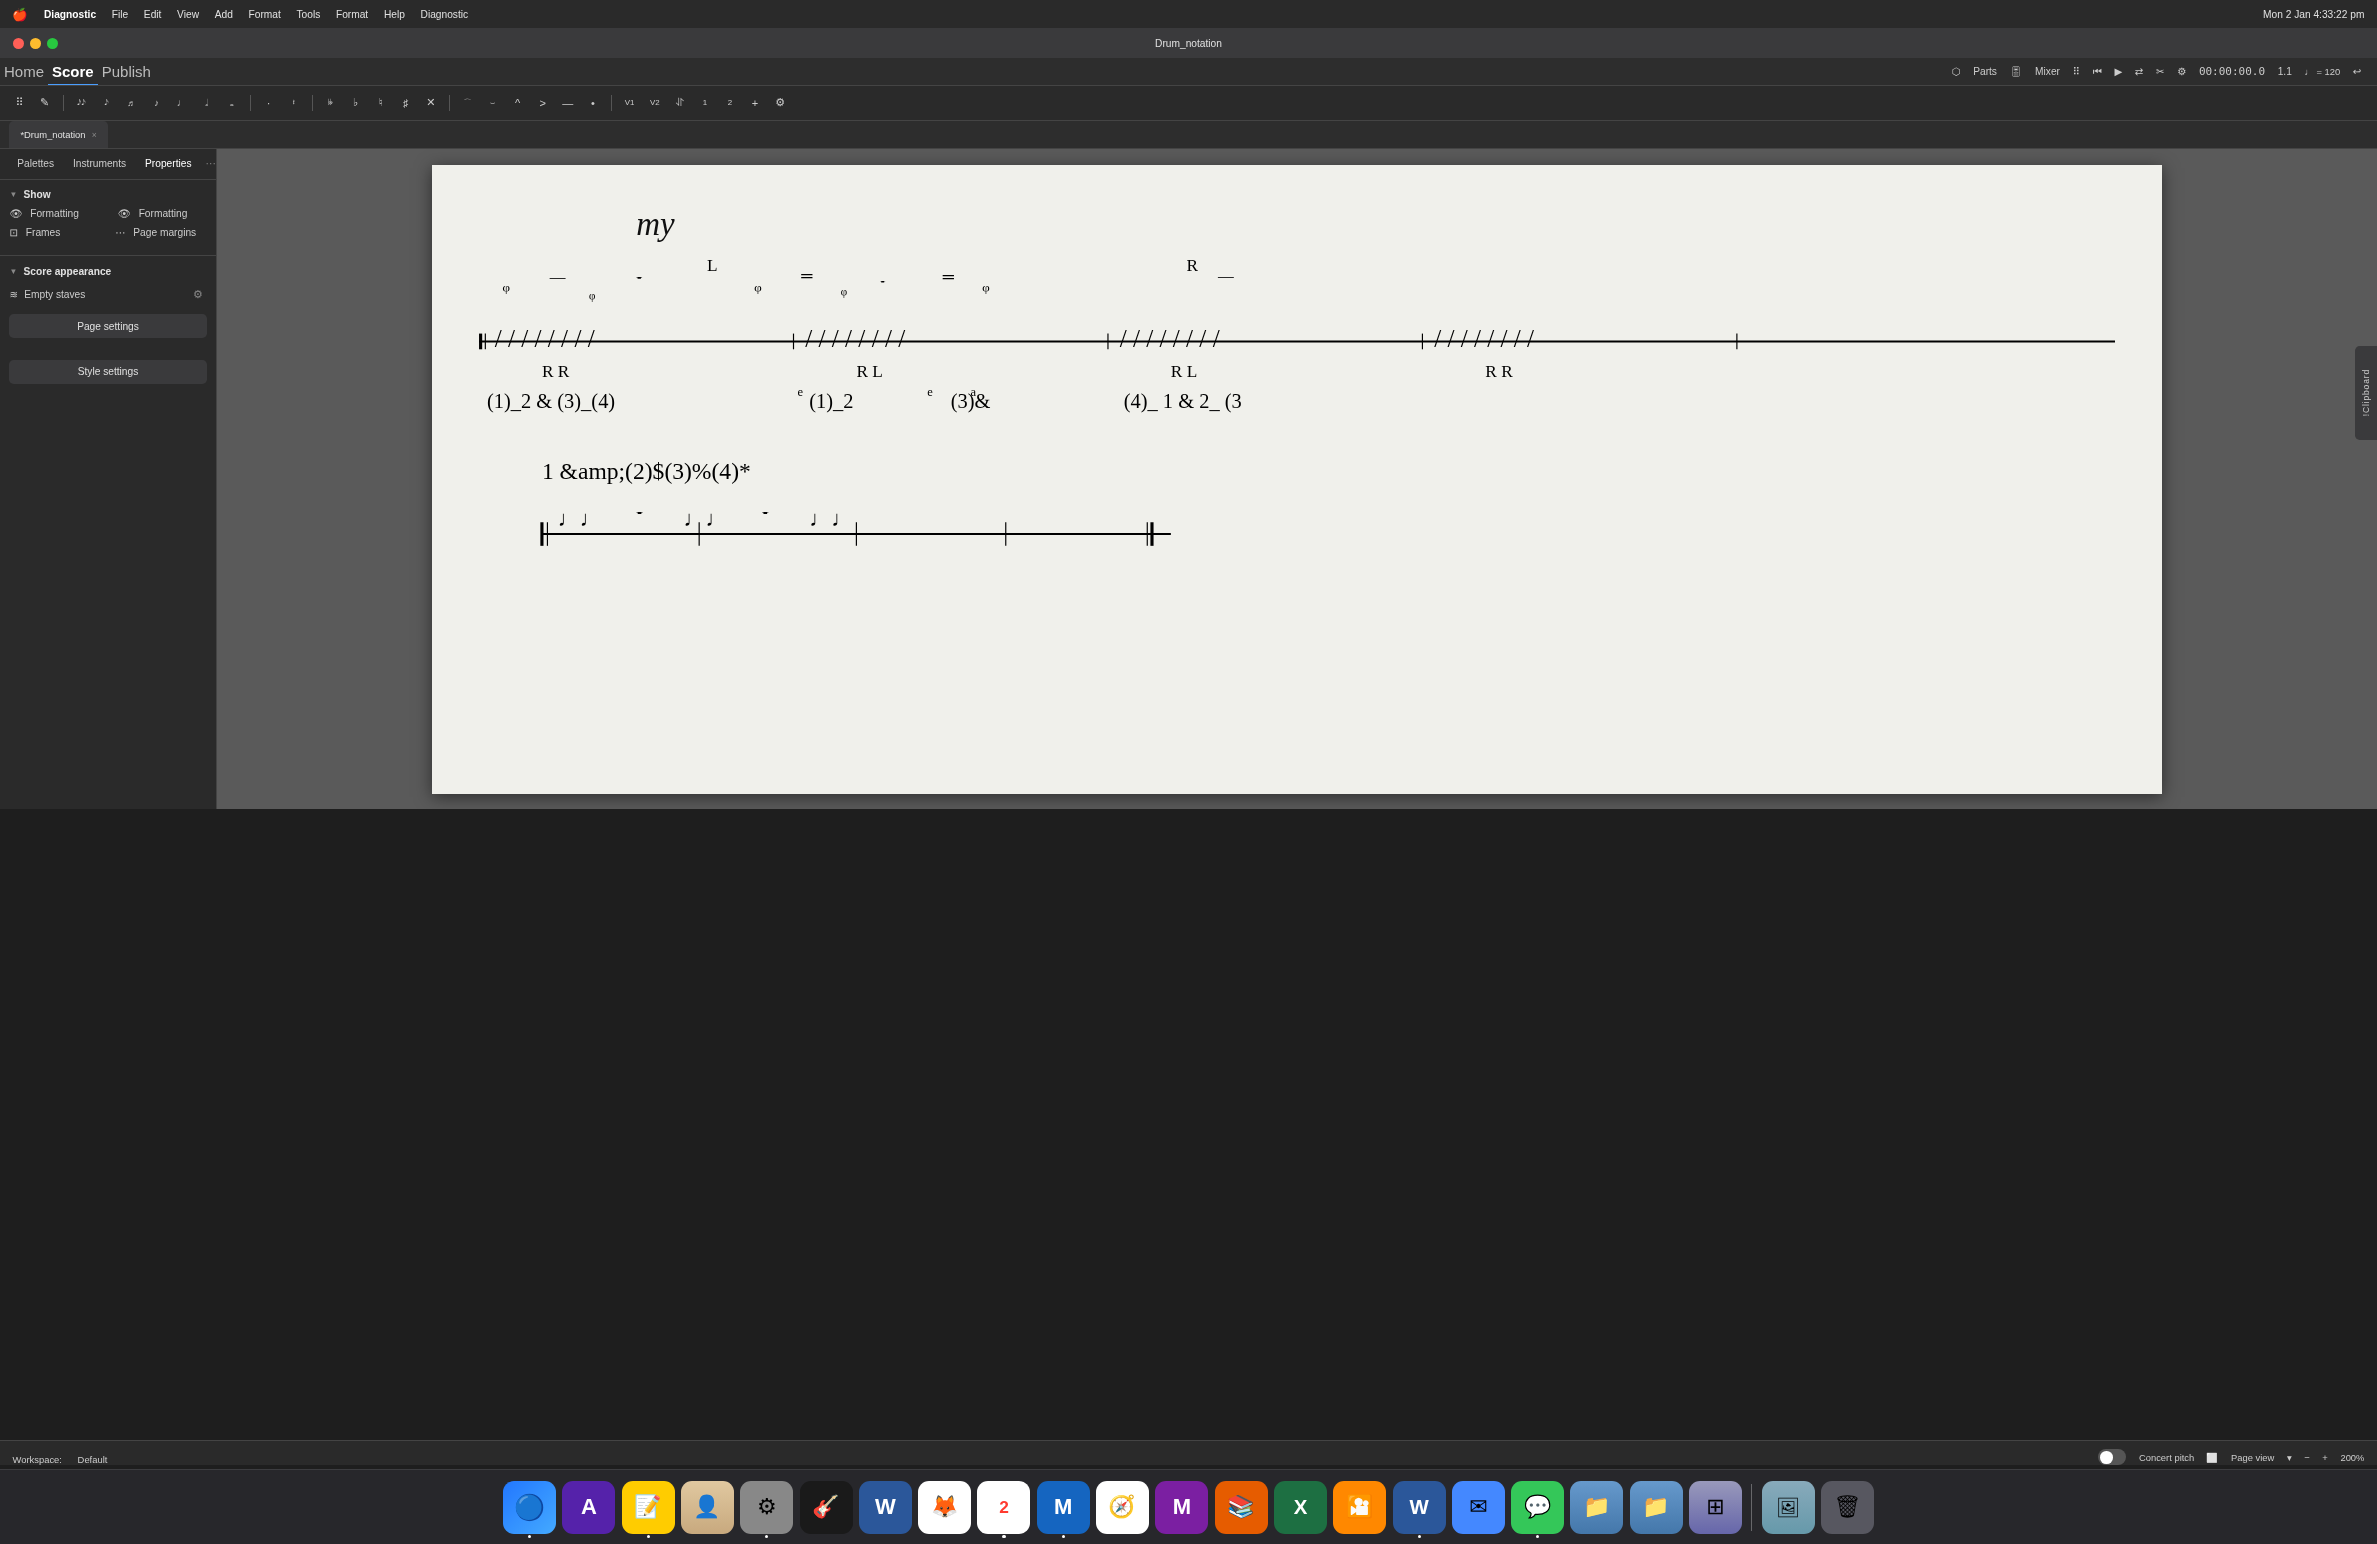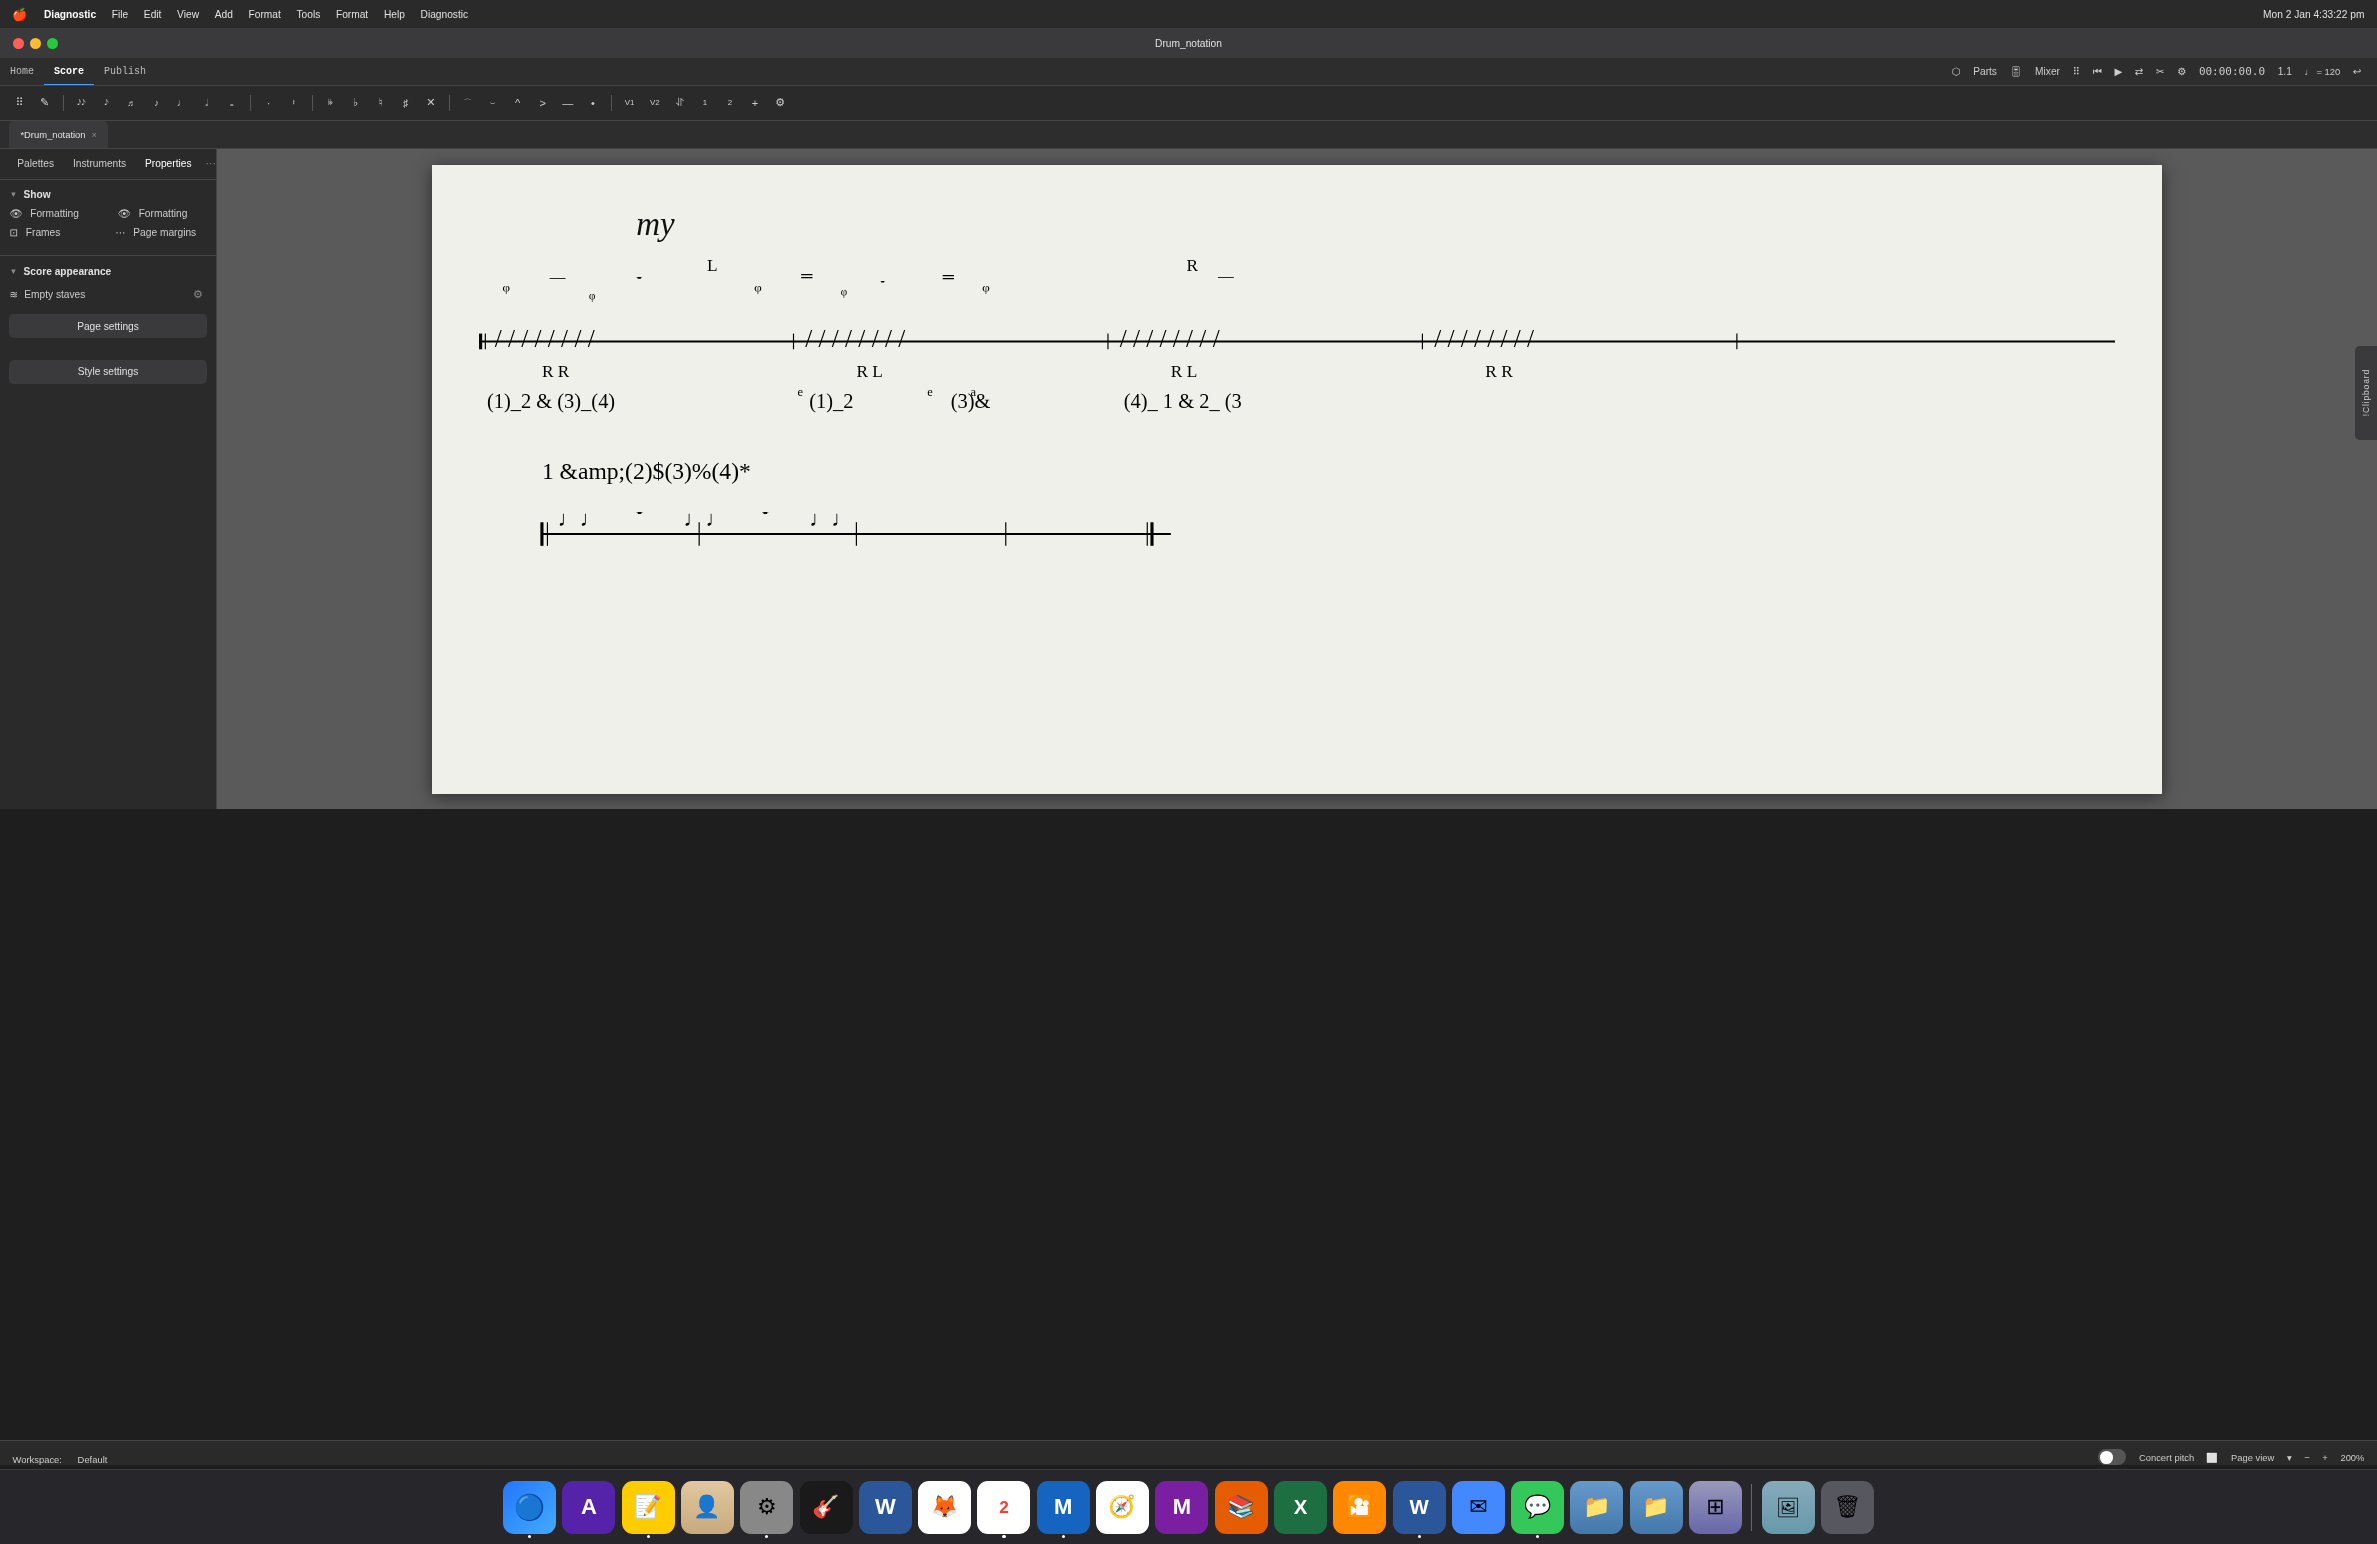--- a/index.html
+++ b/index.html
@@ -79,27 +79,26 @@
     
     .tabbar {
       width: 100%;
       height: 28px;
       background: #2d2d2d;
       display: flex;
       align-items: stretch;
       border-bottom: 0.8px solid #444;
     }
     .tab-home, .tab-score, .tab-publish {
-      padding: 0 10px;
+      padding: 0 4px;
       display: flex;
       align-items: center;
       color: #bbb;
-      font-size: 10px;
-      cursor: pointer;
-      font-family: Liberation Mono, monospace;
+      font-size: 15px;
+      cursor: pointer;
     }
     .tab-score {
       color: #fff;
       font-weight: 600;
       border-bottom: 1.6px solid #4a9eff;
     }
     .tabbar-right {
       margin-left: auto;
       display: flex;
       align-items: center;

